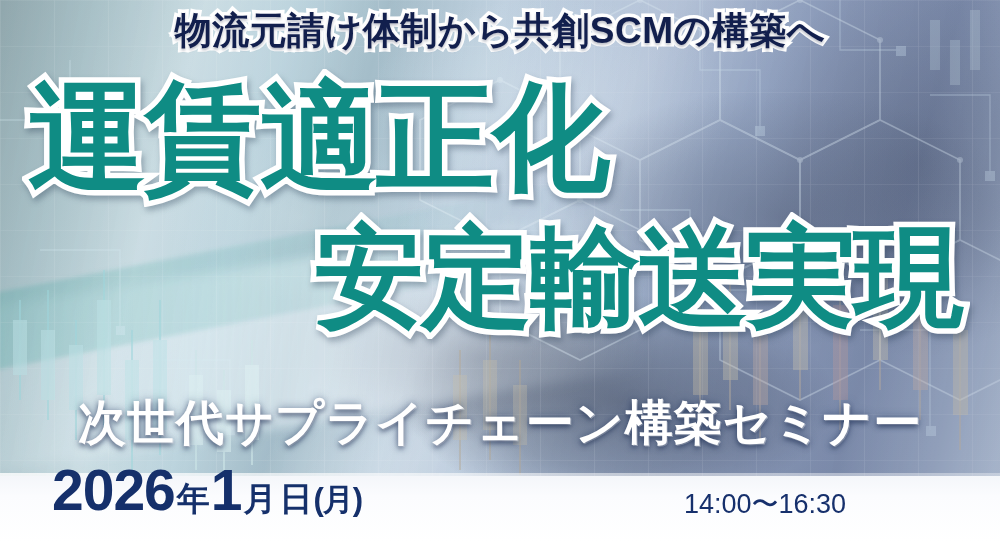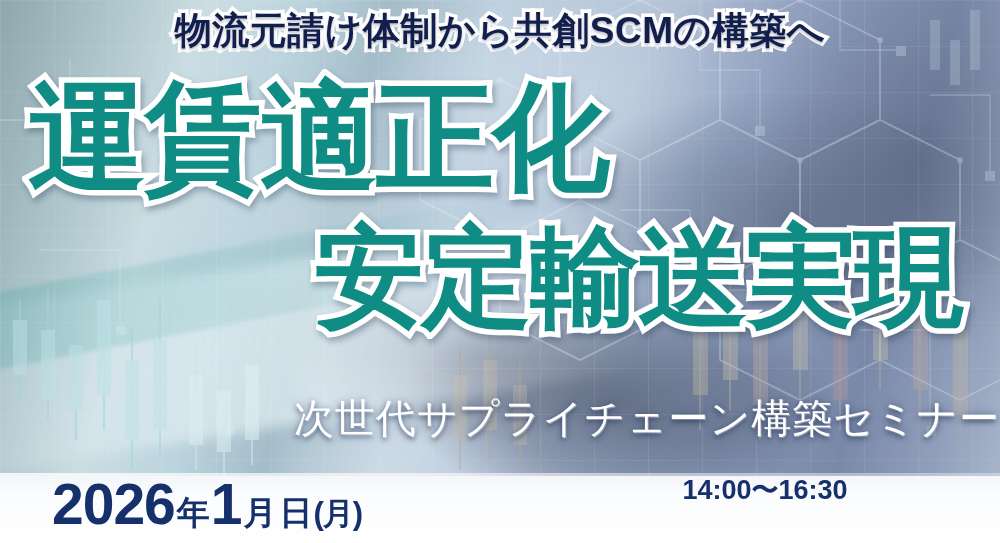--- a/index.html
+++ b/index.html
@@ -113,51 +113,51 @@
   }
   .title-line-2{
     font-size:110px;
     margin-top:26px;
     text-align:right;
     padding-right:38px;
   }
 
   .subtitle{
     position:absolute; left:0; right:0; top:391px;
-    text-align:right;
-    font-size:40px; font-weight:normal;
+    text-align:center;
+    font-size:48px; font-weight:bold;
     color:#ffffff;
     letter-spacing:1px;
     white-space:nowrap;
     text-shadow:
       0 0 8px rgba(40,60,100,.55),
       0 3px 5px rgba(25,40,75,.55),
       1px 1px 0 rgba(255,255,255,.6);
   }
 
   
   .date-row{
-    position:absolute; left:0; right:0; top:476px; height:67px;
-    display:flex; align-items:flex-start;
+    position:absolute; left:0; right:0; top:452px; height:67px;
+    display:flex; align-items:flex-end;
   }
   .date-block{
     flex:0 0 540px;
     padding-left:52px;
     color:#15306b;
     font-weight:bold;
     white-space:nowrap;
     display:flex; align-items:baseline;
     letter-spacing:-1px;
   }
   .d-big{ font-size:57px; line-height:1; }
   .d-sm{ font-size:33px; line-height:1; padding:0 2px; }
   .d-paren{ font-size:31px; line-height:1; }
 
   .info-block{
-    flex:1; color:#16306c; font-weight:bold;
+    flex:1; color:#16306c; font-weight:normal;
     text-align:center; line-height:1.06;
     padding-right:10px;
   }
   .info-time{ font-size:27px; letter-spacing:0px; }
   .info-venue{ font-size:30px; letter-spacing:-.5px; white-space:nowrap; }
 </style>
 </head>
 <body>
 
 <div class="banner">

